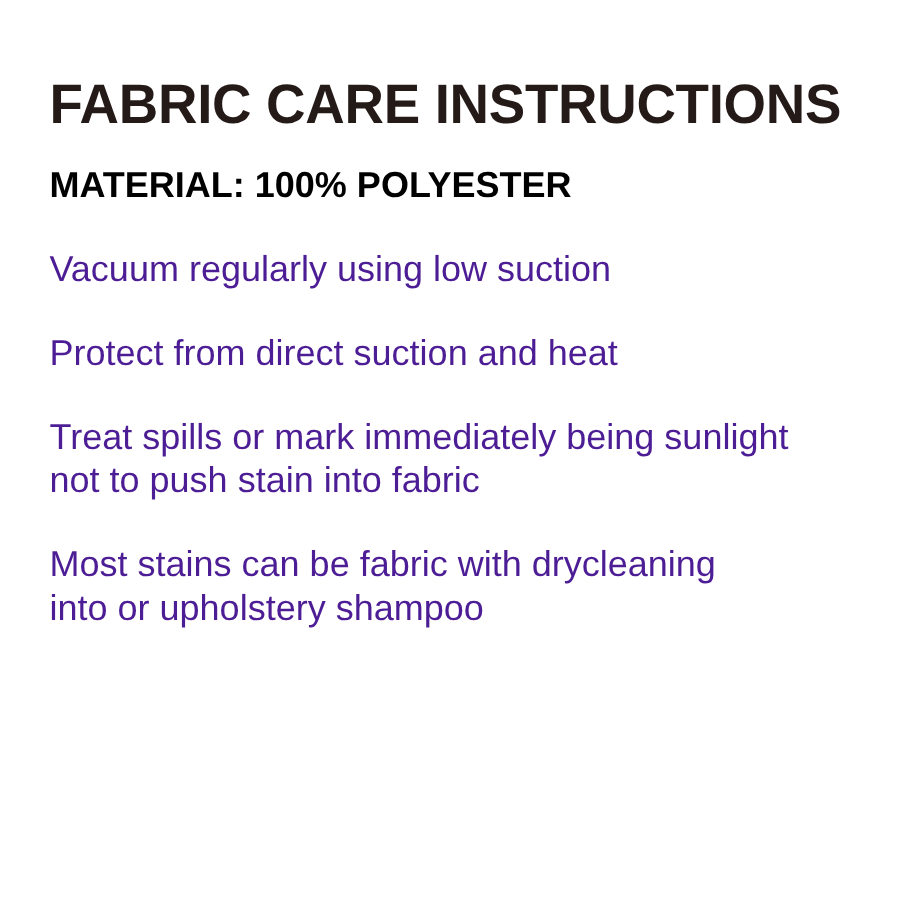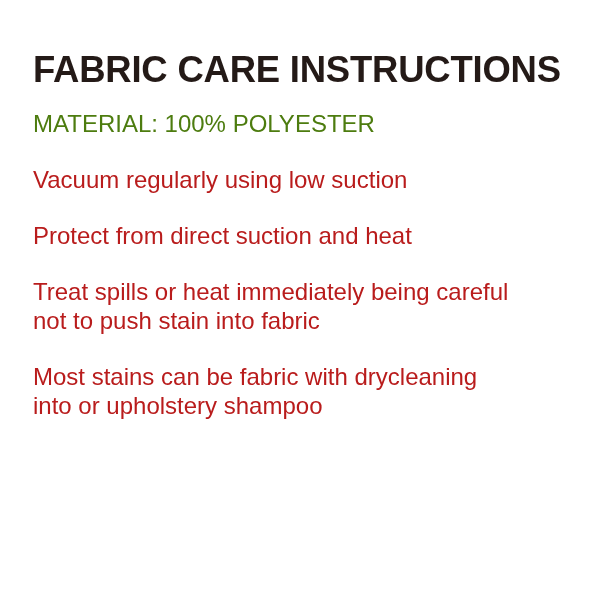--- a/index.html
+++ b/index.html
@@ -39,40 +39,40 @@
     letter-spacing: -0.2px;
     color: #241a17;
     transform: scaleX(0.985);
     transform-origin: left top;
     white-space: nowrap;
     margin: 0 0 0 0;
   }
 
   .material-line {
     font-family: "Liberation Sans", sans-serif;
-    font-weight: normal;
+    font-weight: bold;
     font-size: 24px;
     line-height: 29px;
-    color: #4d7c0f;
+    color: #000000;
     margin: 19px 0 0 0;
     white-space: nowrap;
   }
 
   .care-list {
     list-style: none;
     margin: 0;
     padding: 0;
   }
 
   .care-item {
     font-family: "Liberation Sans", sans-serif;
     font-weight: normal;
     font-size: 24px;
     line-height: 29px;
-    color: #b91c1c;
+    color: #4c1d95;
     margin: 0;
     padding: 0;
     max-width: 520px;
   }
 
   .care-item.gap-single {
     margin-top: 27px;
   }
 
   .care-item .line {
@@ -94,21 +94,21 @@
 
       <li class="care-item gap-single">
         <span class="line">Vacuum regularly using low suction</span>
       </li>
 
       <li class="care-item gap-single">
         <span class="line">Protect from direct suction and heat</span>
       </li>
 
       <li class="care-item gap-single">
-        <span class="line">Treat spills or heat immediately being careful</span>
+        <span class="line">Treat spills or mark immediately being sunlight</span>
         <span class="line">not to push stain into fabric</span>
       </li>
 
       <li class="care-item gap-single">
         <span class="line">Most stains can be fabric with drycleaning</span>
         <span class="line">into or upholstery shampoo</span>
       </li>
 
     </ul>
   </div>

